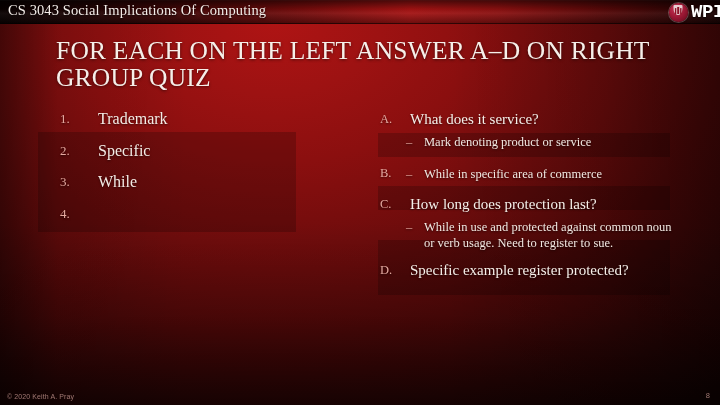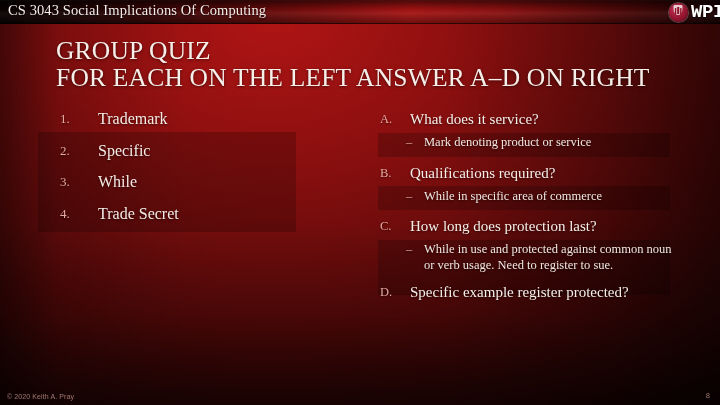--- a/index.html
+++ b/index.html
@@ -269,22 +269,22 @@
   <div class="topbar">
     <div class="topbar-inner"></div>
     <div class="course-title">CS 3043 Social Implications Of Computing</div>
     <div class="logo-wrap">
       <span class="seal"></span>
       <span class="wpi-text">WPI</span>
     </div>
   </div>
 
   <div class="heading">
+    <span class="line">FOR EACH ON THE LEFT ANSWER A–D ON RIGHT</span>
     <span class="line">GROUP QUIZ</span>
-    <span class="line">FOR EACH ON THE LEFT ANSWER A–D ON RIGHT</span>
   </div>
 
   <div class="panel panel-left"></div>
   <div class="panel panel-r1"></div>
   <div class="panel panel-r2"></div>
   <div class="panel panel-r3"></div>
 
   <div class="col-left">
     <div class="num-item">
       <span class="marker">1.</span>
@@ -293,21 +293,20 @@
     <div class="num-item">
       <span class="marker">2.</span>
       <span>Specific</span>
     </div>
     <div class="num-item">
       <span class="marker">3.</span>
       <span>While</span>
     </div>
     <div class="num-item">
       <span class="marker">4.</span>
-      <span>Trade Secret</span>
     </div>
   </div>
 
   <div class="col-right">
 
     <div class="ans-block">
       <div class="ans-main">
         <span class="letter">A.</span>
         <span>What does it service?</span>
       </div>
@@ -316,21 +315,20 @@
         <span class="dash">–</span>
         <span>Mark denoting product or service</span>
       </div>
     </div>
 
     <div class="sp-4"></div>
 
     <div class="ans-block">
       <div class="ans-main">
         <span class="letter">B.</span>
-        <span>Qualifications required?</span>
       </div>
       <div class="sp-2"></div>
       <div class="ans-sub">
         <span class="dash">–</span>
         <span>While in specific area of commerce</span>
       </div>
     </div>
 
     <div class="sp-4"></div>
 

